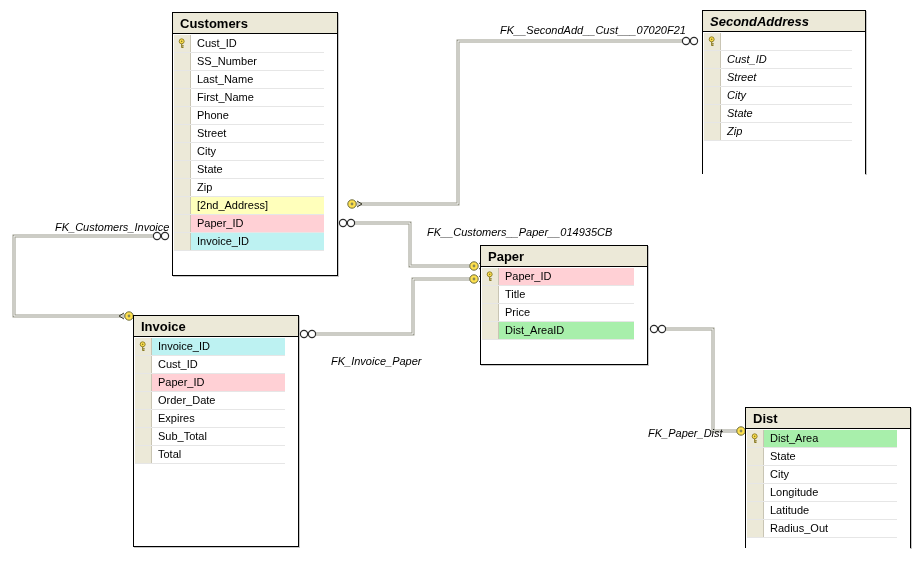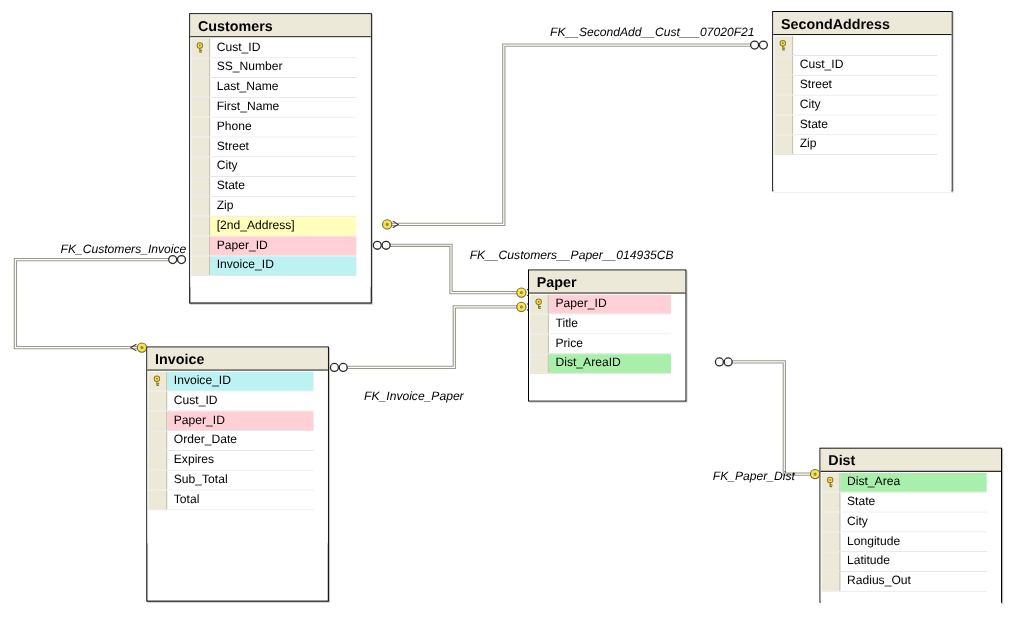--- a/index.html
+++ b/index.html
@@ -237,21 +237,21 @@
             <div class="col-gutter"></div>
             <div class="col-name fill-pink">Paper_ID</div>
           </div>
           <div class="col-row">
             <div class="col-gutter"></div>
             <div class="col-name fill-cyan">Invoice_ID</div>
           </div>
           <div class="tbl-filler" style="height: 9px;"></div>
         </div>
       </div>
-      <div class="db-table" style="left: 702px; top: 10px; width: 164px; height: 164px;">
+      <div class="db-table" style="left: 702px; top: 10px; width: 164px; height: 164px; font-style: italic;">
         <div class="tbl-header">SecondAddress</div>
         <div class="tbl-body">
           <div class="col-row pk">
             <div class="col-gutter">
               <svg class="key-icon" viewBox="0 0 12 12" xmlns="http://www.w3.org/2000/svg">
                 <circle cx="4" cy="3.6" r="2.7" fill="#ffe14d" stroke="#8a7a22" stroke-width="1"></circle>
                 <circle cx="4" cy="3.6" r="0.9" fill="#8a7a22"></circle>
                 <path d="M4 6.2 L4 10.6 M4 8.4 L6.3 8.4 M4 10.2 L6.0 10.2" stroke="#8a7a22" stroke-width="1.2" fill="none"></path>
               </svg>
             </div>
@@ -312,21 +312,21 @@
             <div class="col-gutter"></div>
             <div class="col-name fill-white">Sub_Total</div>
           </div>
           <div class="col-row">
             <div class="col-gutter"></div>
             <div class="col-name fill-white">Total</div>
           </div>
           <div class="tbl-filler" style="height: 29px;"></div>
         </div>
       </div>
-      <div class="db-table" style="left: 480px; top: 245px; width: 144px; height: 120px;">
+      <div class="db-table" style="left: 480px; top: 245px; width: 168px; height: 120px;">
         <div class="tbl-header">Paper</div>
         <div class="tbl-body">
           <div class="col-row pk">
             <div class="col-gutter">
               <svg class="key-icon" viewBox="0 0 12 12" xmlns="http://www.w3.org/2000/svg">
                 <circle cx="4" cy="3.6" r="2.7" fill="#ffe14d" stroke="#8a7a22" stroke-width="1"></circle>
                 <circle cx="4" cy="3.6" r="0.9" fill="#8a7a22"></circle>
                 <path d="M4 6.2 L4 10.6 M4 8.4 L6.3 8.4 M4 10.2 L6.0 10.2" stroke="#8a7a22" stroke-width="1.2" fill="none"></path>
               </svg>
             </div>

